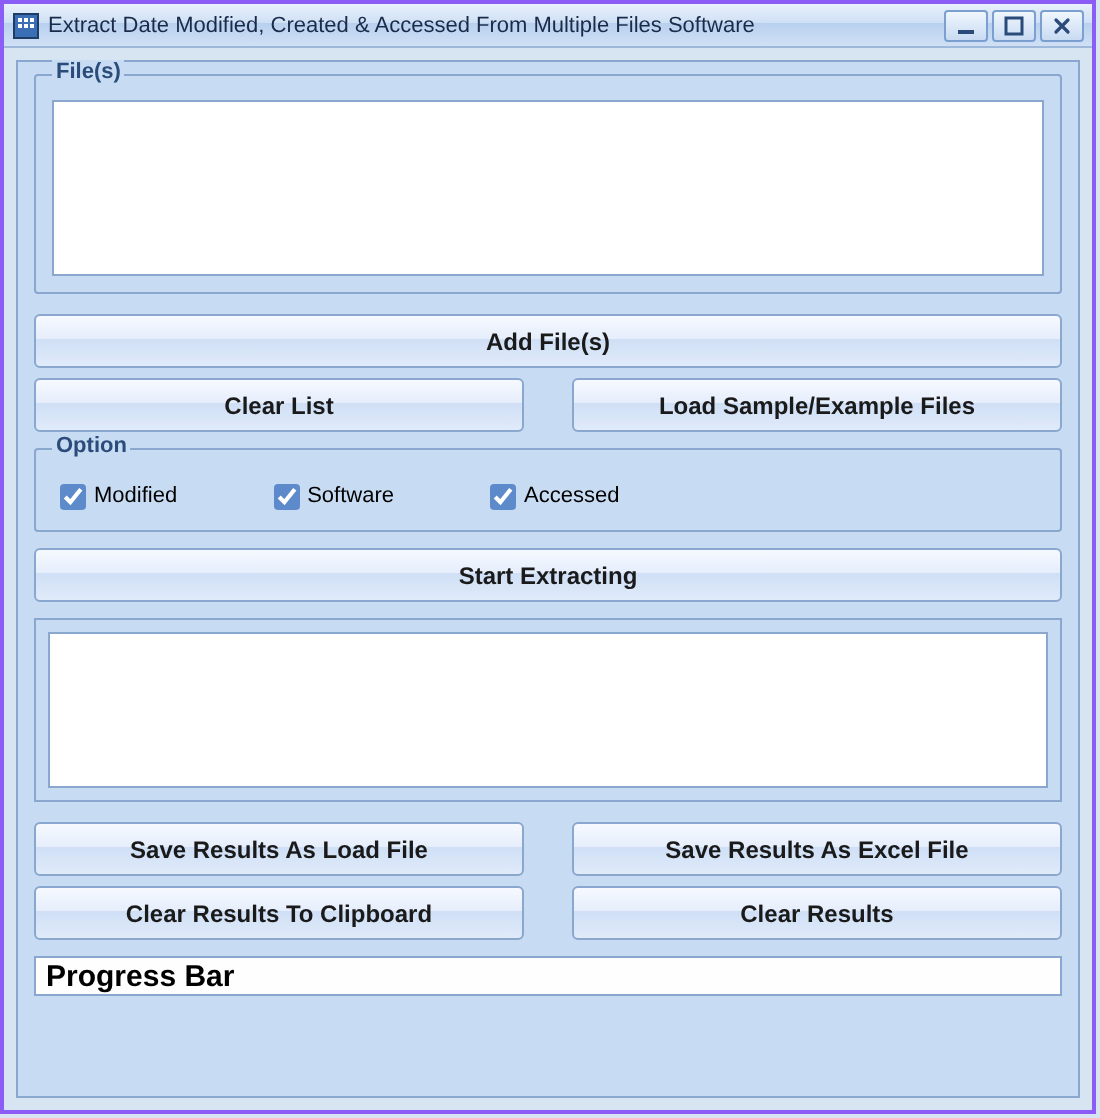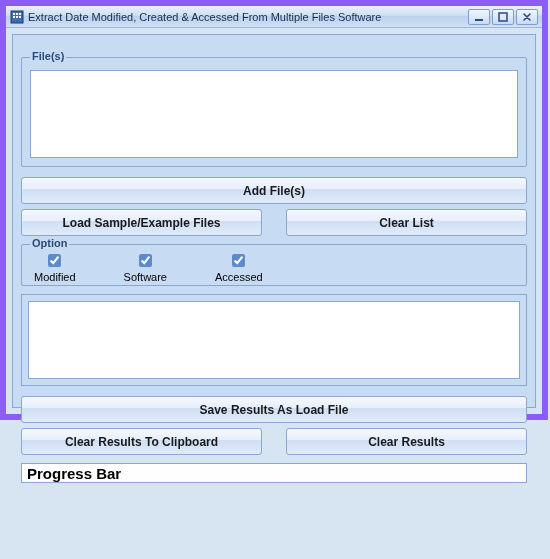--- a/index.html
+++ b/index.html
@@ -6,22 +6,22 @@
   body {
     margin: 0;
     font-family: Tahoma, Arial, sans-serif;
     font-size: 11px;
     background: #d7e4f2;
     width: 550px;
     height: 559px;
   }
   .window {
     width: 548px;
-    height: 420px;
-    border: 6px solid #8b5cf6;
+    height: 557px;
+    border: 2px solid #8b5cf6;
     background: #d7e4f2;
     position: relative;
   }
   .titlebar {
     height: 22px;
     background: linear-gradient(to bottom, #e8f0fb 0%, #cfe0f5 45%, #b8d0ef 46%, #d0e0f5 100%);
     border-bottom: 1px solid #9db8d9;
     display: flex;
     align-items: center;
     padding: 0 4px;
@@ -55,21 +55,21 @@
     display: flex;
     align-items: center;
     justify-content: center;
     cursor: pointer;
   }
   .client {
     position: absolute;
     left: 6px; right: 6px; top: 28px; bottom: 6px;
     border: 1px solid #8aa7cf;
     background: #c7dbf3;
-    padding: 22px 8px;
+    padding: 6px 8px;
   }
   .group {
     border: 1px solid #8aa7cf;
     background: #c7dbf3;
     position: relative;
     border-radius: 2px;
   }
   .group-label {
     position: absolute;
     top: -8px;
@@ -115,21 +115,20 @@
     padding: 10px 12px 4px 12px;
     display: flex;
     gap: 48px;
     align-items: center;
   }
   .chk {
     display: flex;
     align-items: center;
     gap: 4px;
     cursor: pointer;
-    flex-direction: column;
   }
   .chk input {
     width: 13px; height: 13px;
     margin: 0;
     accent-color: #5c8acb;
   }
   .chk label { font-size: 11px; color: #000; }
   .wide-btn {
     width: 100%;
     margin-bottom: 8px;
@@ -195,47 +194,49 @@
     <div class="group filegroup" style="padding:12px 8px 8px 8px;">
       <span class="group-label">File(s)</span>
       <div class="listbox"></div>
     </div>
 
     <div class="row">
       <div class="btn">Add File(s)</div>
     </div>
 
     <div class="row" style="margin-bottom:8px;">
+      <div class="btn">Clear List</div>
       <div class="btn">Load Sample/Example Files</div>
-      <div class="btn">Clear List</div>
     </div>
 
     <div class="group optiongroup">
       <span class="group-label">Option</span>
       <div class="chk">
         <input type="checkbox" checked="" style="">
         <label>Modified</label>
       </div>
       <div class="chk">
         <input type="checkbox" checked="" style="">
         <label>Software</label>
       </div>
       <div class="chk">
         <input type="checkbox" checked="" style="">
         <label>Accessed</label>
       </div>
     </div>
 
+    <div class="btn wide-btn">Start Extracting</div>
 
     <div class="resultsbox">
       <div class="listbox"></div>
     </div>
 
     <div class="row">
       <div class="btn">Save Results As Load File</div>
+      <div class="btn">Save Results As Excel File</div>
     </div>
 
     <div class="row" style="margin-bottom:8px;">
       <div class="btn">Clear Results To Clipboard</div>
       <div class="btn">Clear Results</div>
     </div>
 
     <div class="progressbar">
       <span>Progress Bar</span>
     </div>

